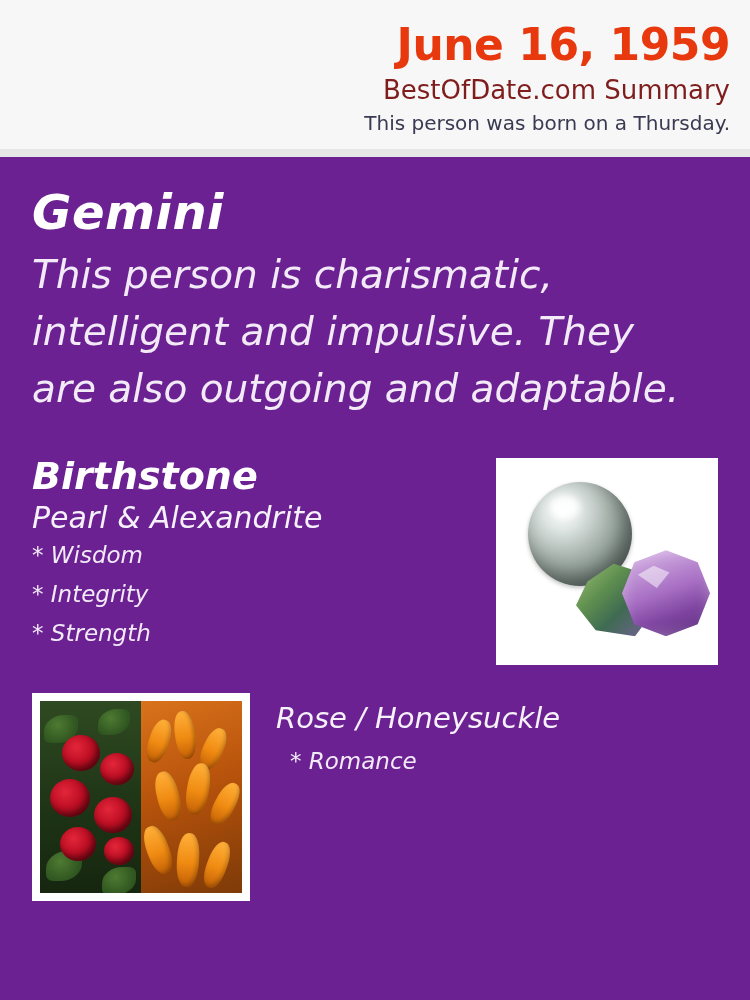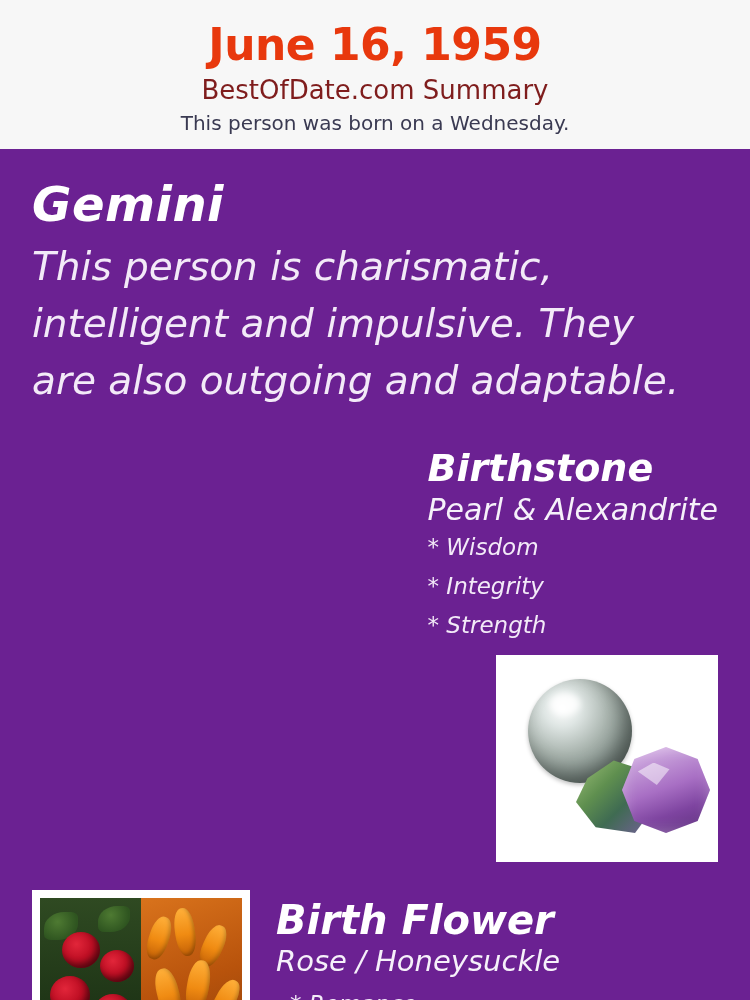--- a/index.html
+++ b/index.html
@@ -19,21 +19,21 @@
     position: relative;
     display: flex;
     flex-direction: column;
     background: #ffffff;
   }
 
   
   .header {
     background: #f7f7f7;
     padding: 22px 20px 14px 20px;
-    text-align: center;
+    text-align: right;
     box-sizing: border-box;
   }
   .header-date {
     color: #e8380d;
     font-size: 44px;
     font-weight: bold;
     line-height: 1.05;
     letter-spacing: -0.5px;
     margin: 0 0 8px 0;
   }
@@ -78,23 +78,22 @@
     font-size: 39px;
     line-height: 1.46;
     color: #f3eaf8;
     margin: 0;
     max-width: 670px;
   }
 
   
   .stone-section {
     display: flex;
-    align-items: flex-end;
+    align-items: flex-start;
     margin-top: 38px;
-    flex-direction: column;
   }
   .stone-text {
     flex: 1;
     min-width: 0;
   }
   .block-title {
     font-size: 38px;
     font-weight: bold;
     line-height: 1.1;
     margin: 0 0 2px 0;
@@ -243,21 +242,21 @@
   .flower-text .bullet { margin-left: 14px; margin-bottom: 18px; }
 </style>
 </head>
 <body>
 
 <div class="page">
 
   <div class="header">
     <div class="header-date">June 16, 1959</div>
     <div class="header-site">BestOfDate.com Summary</div>
-    <div class="header-sub">This person was born on a Wednesday.</div>
+    <div class="header-sub">This person was born on a Thursday.</div>
   </div>
   <div class="header-rule"></div>
 
   <div class="body">
 
     <div class="sign-name">Gemini</div>
     <div class="sign-desc">This person is charismatic, intelligent and impulsive. They are also outgoing and adaptable.</div>
 
     <div class="stone-section">
       <div class="stone-text">
@@ -298,20 +297,19 @@
             <div class="tube" style="left:16px; top:70px;  width:22px; height:50px; transform:rotate(-14deg);"></div>
             <div class="tube" style="left:46px; top:62px;  width:22px; height:52px; transform:rotate(10deg);"></div>
             <div class="tube" style="left:74px; top:80px;  width:20px; height:46px; transform:rotate(28deg);"></div>
             <div class="tube" style="left:6px;  top:124px; width:22px; height:50px; transform:rotate(-20deg);"></div>
             <div class="tube" style="left:36px; top:132px; width:22px; height:54px; transform:rotate(4deg);"></div>
             <div class="tube" style="left:66px; top:140px; width:20px; height:48px; transform:rotate(20deg);"></div>
           </div>
         </div>
       </div>
       <div class="flower-text">
-        <div class="block-title">Birth Flower</div>
         <div class="block-sub">Rose / Honeysuckle</div>
         <div class="bullet">* Romance</div>
       </div>
     </div>
 
   </div>
 </div>
 
 </body></html>

